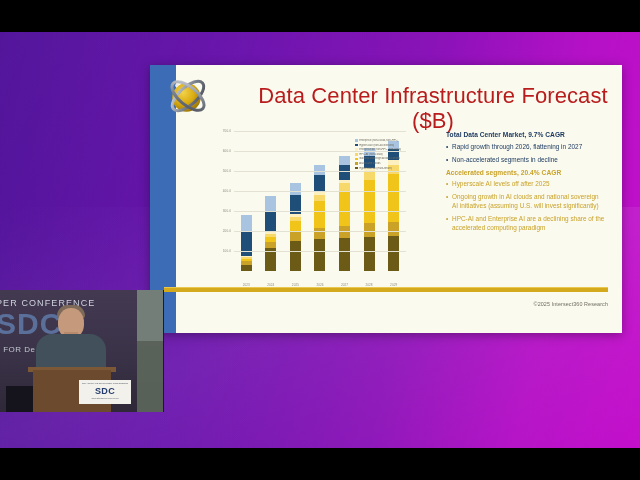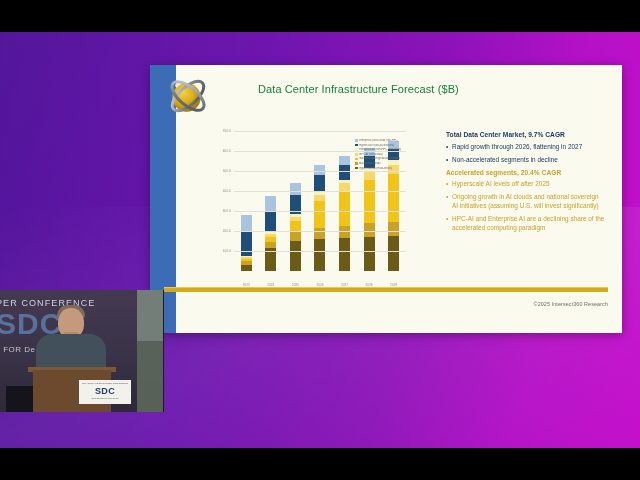--- a/index.html
+++ b/index.html
@@ -29,22 +29,22 @@
     position:absolute;left:150px;top:65px;width:472px;height:268px;
     background:#fbfaef;overflow:hidden;
     box-shadow:0 2px 10px rgba(0,0,0,0.35);
   }
   .slide-leftband{position:absolute;left:0;top:0;width:26px;height:100%;background:#3b6cb5;}
 
   .logo{position:absolute;left:14px;top:7px;width:48px;height:48px;}
 
   .slide-title{
     position:absolute;left:108px;top:18px;width:350px;
-    font-size:11px;color:#15803d;letter-spacing:.1px;
-    line-height:1.15;
+    font-size:22px;color:#b91c1c;letter-spacing:.1px;
+    text-align:center;line-height:1.15;
   }
 
   
   .chart{position:absolute;left:58px;top:62px;width:200px;height:168px;}
   .plot{position:absolute;left:26px;top:4px;right:2px;bottom:24px;}
   .gridline{position:absolute;left:0;right:0;height:1px;background:#e3e1d2;}
   .ytick{
     position:absolute;right:calc(100% + 3px);
     transform:translateY(-50%);
     font-size:3.1px;color:#8d8b7e;white-space:nowrap;letter-spacing:.1px;

